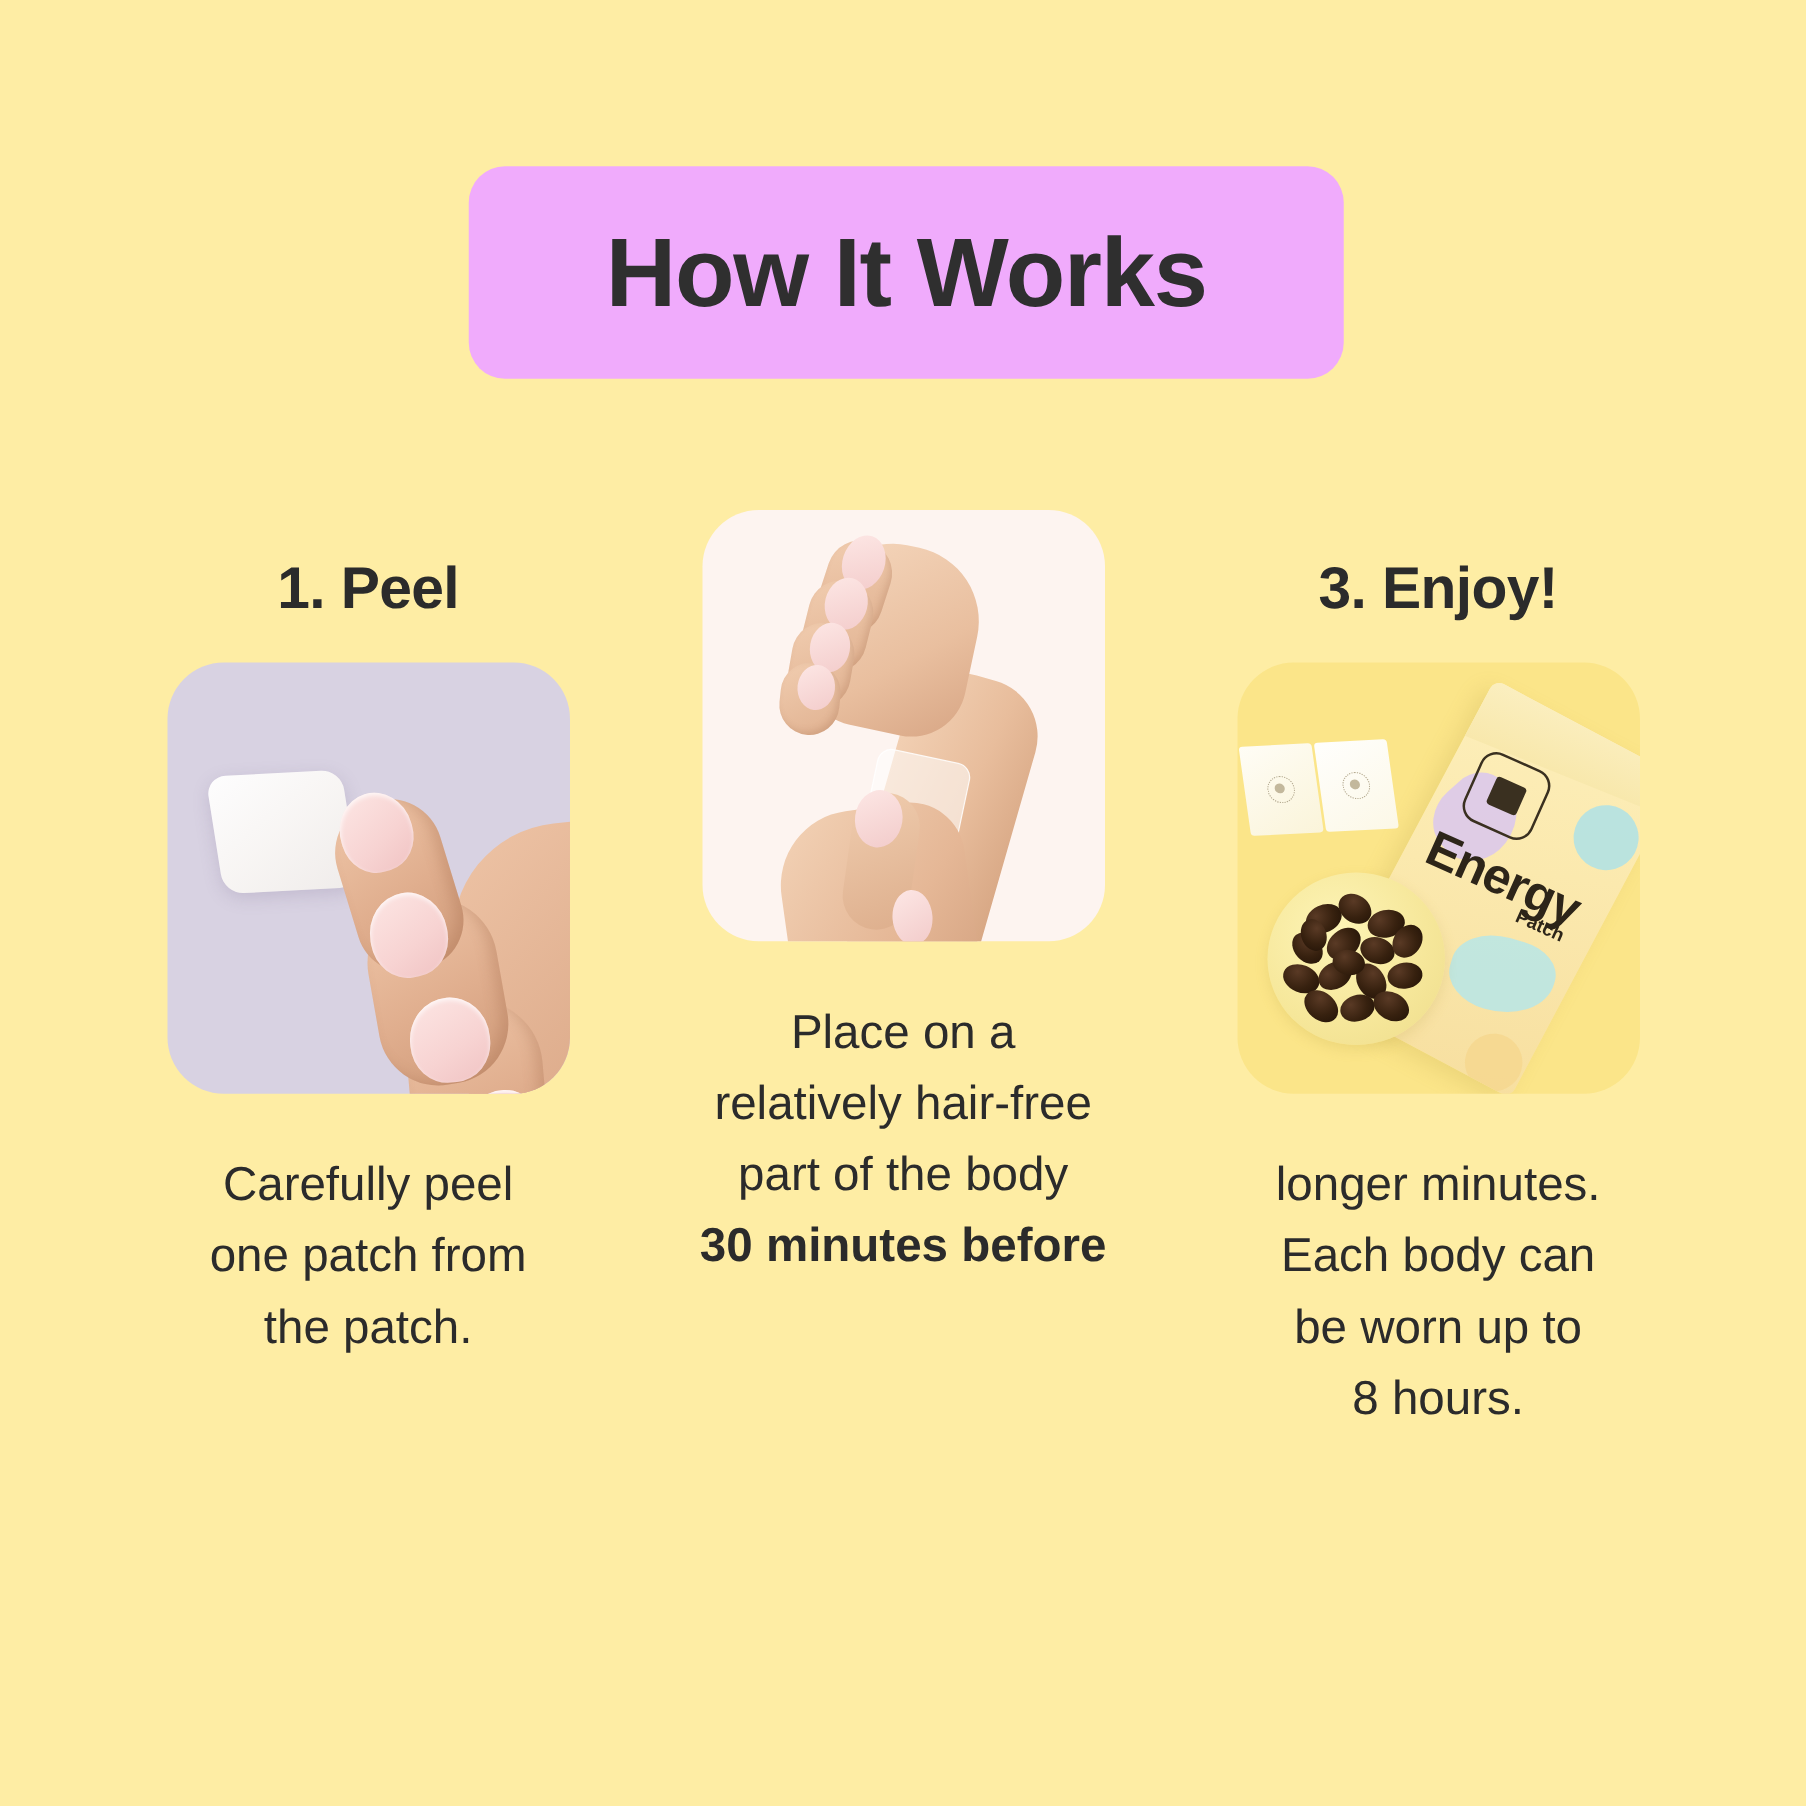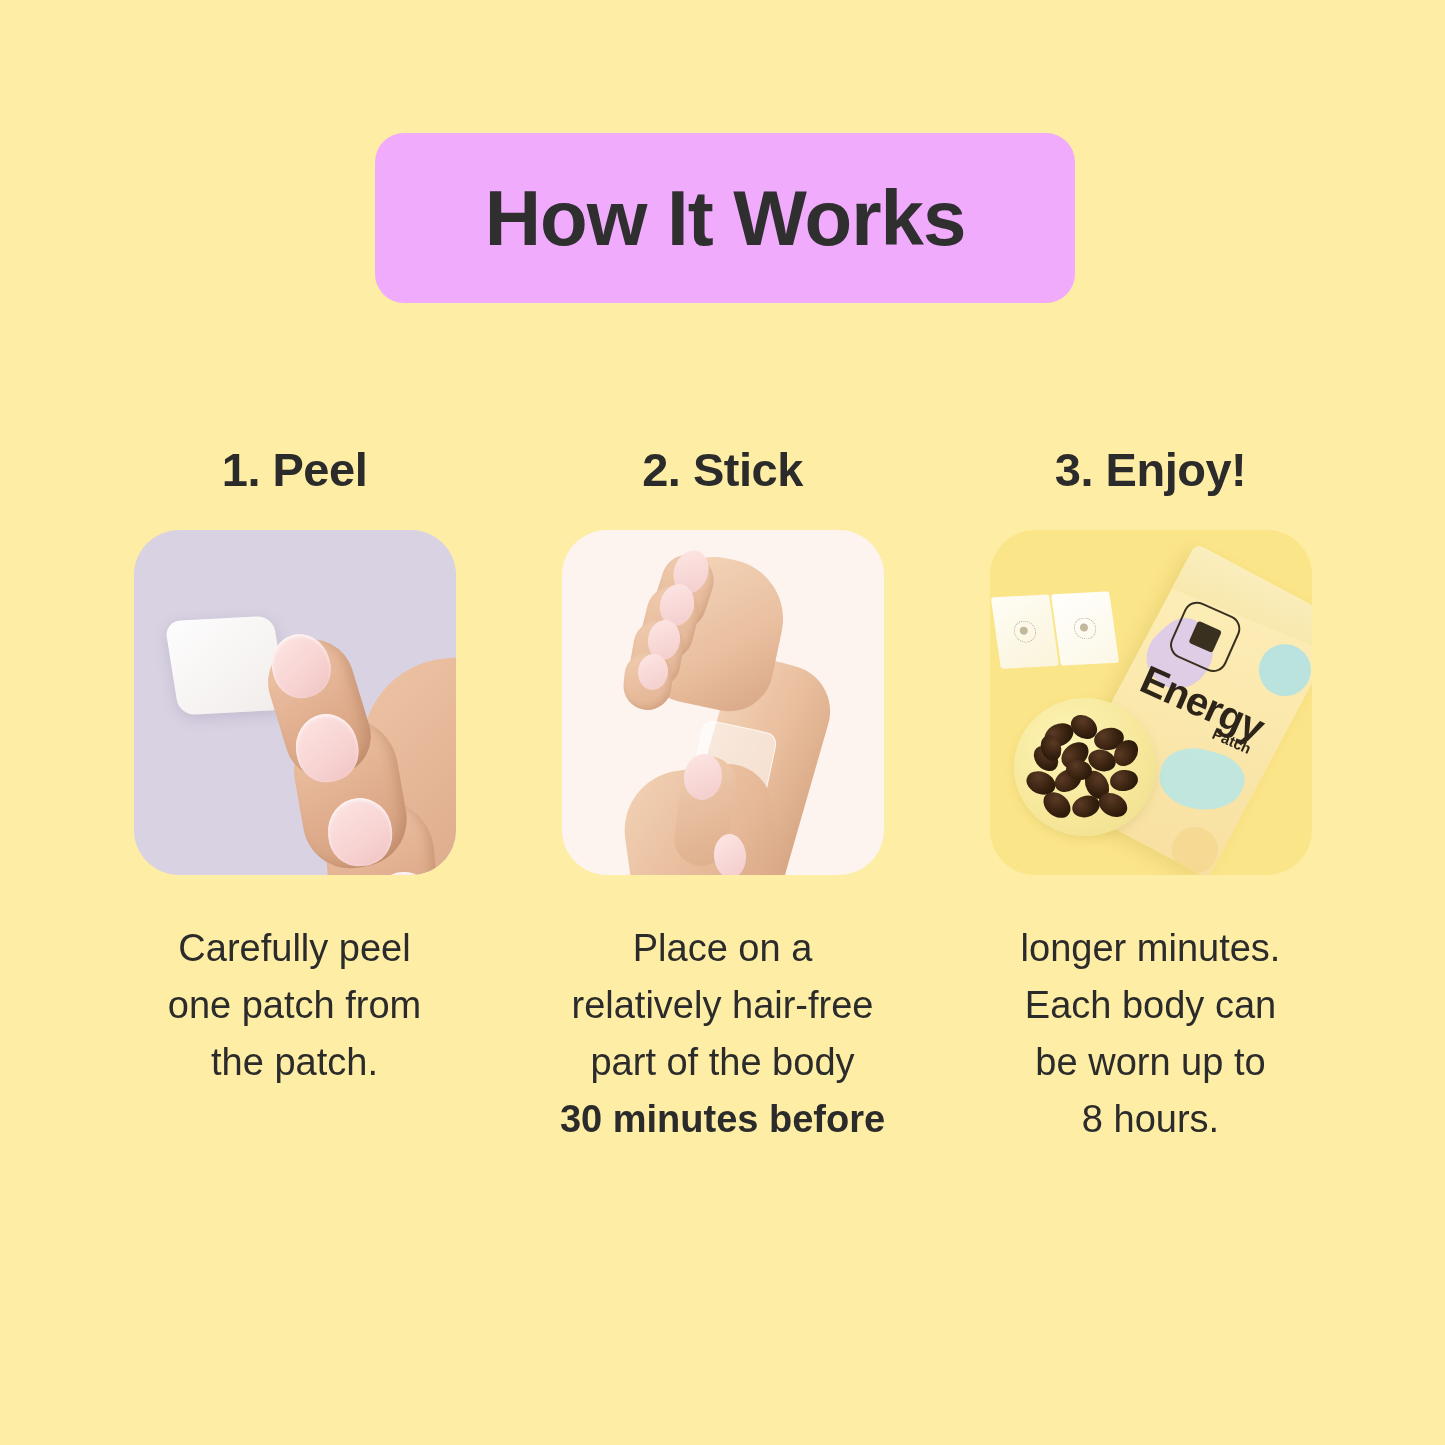--- a/index.html
+++ b/index.html
@@ -361,21 +361,20 @@
     </div>
 
     <div class="caption">
       <div>Carefully peel</div>
       <div>one patch from</div>
       <div>the patch.</div>
     </div>
   </div>
 
   <div class="step">
-    <div class="step-title">2. Stick</div>
 
     <div class="panel panel-2">
       <div class="forearm"></div>
       <div class="fist"></div>
       <div class="fist-f ff1"></div>
       <div class="fist-f ff2"></div>
       <div class="fist-f ff3"></div>
       <div class="fist-f ff4"></div>
       <div class="fn fn1"></div>
       <div class="fn fn2"></div>

